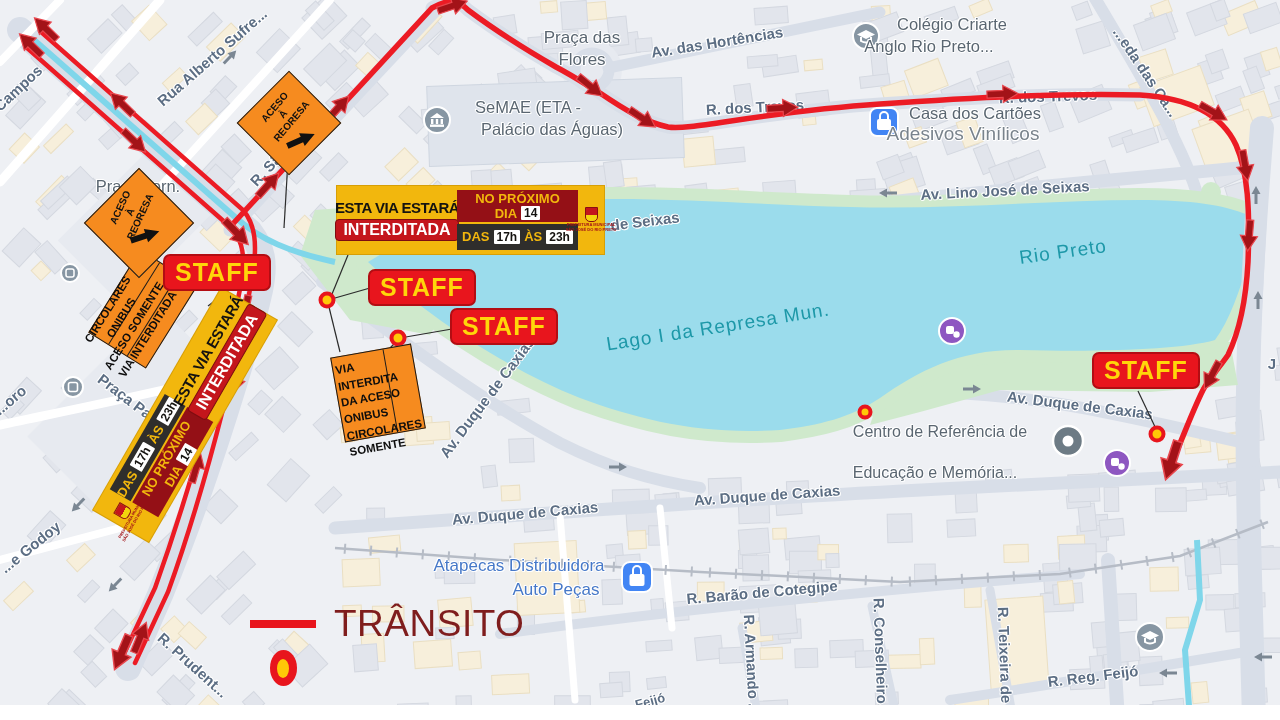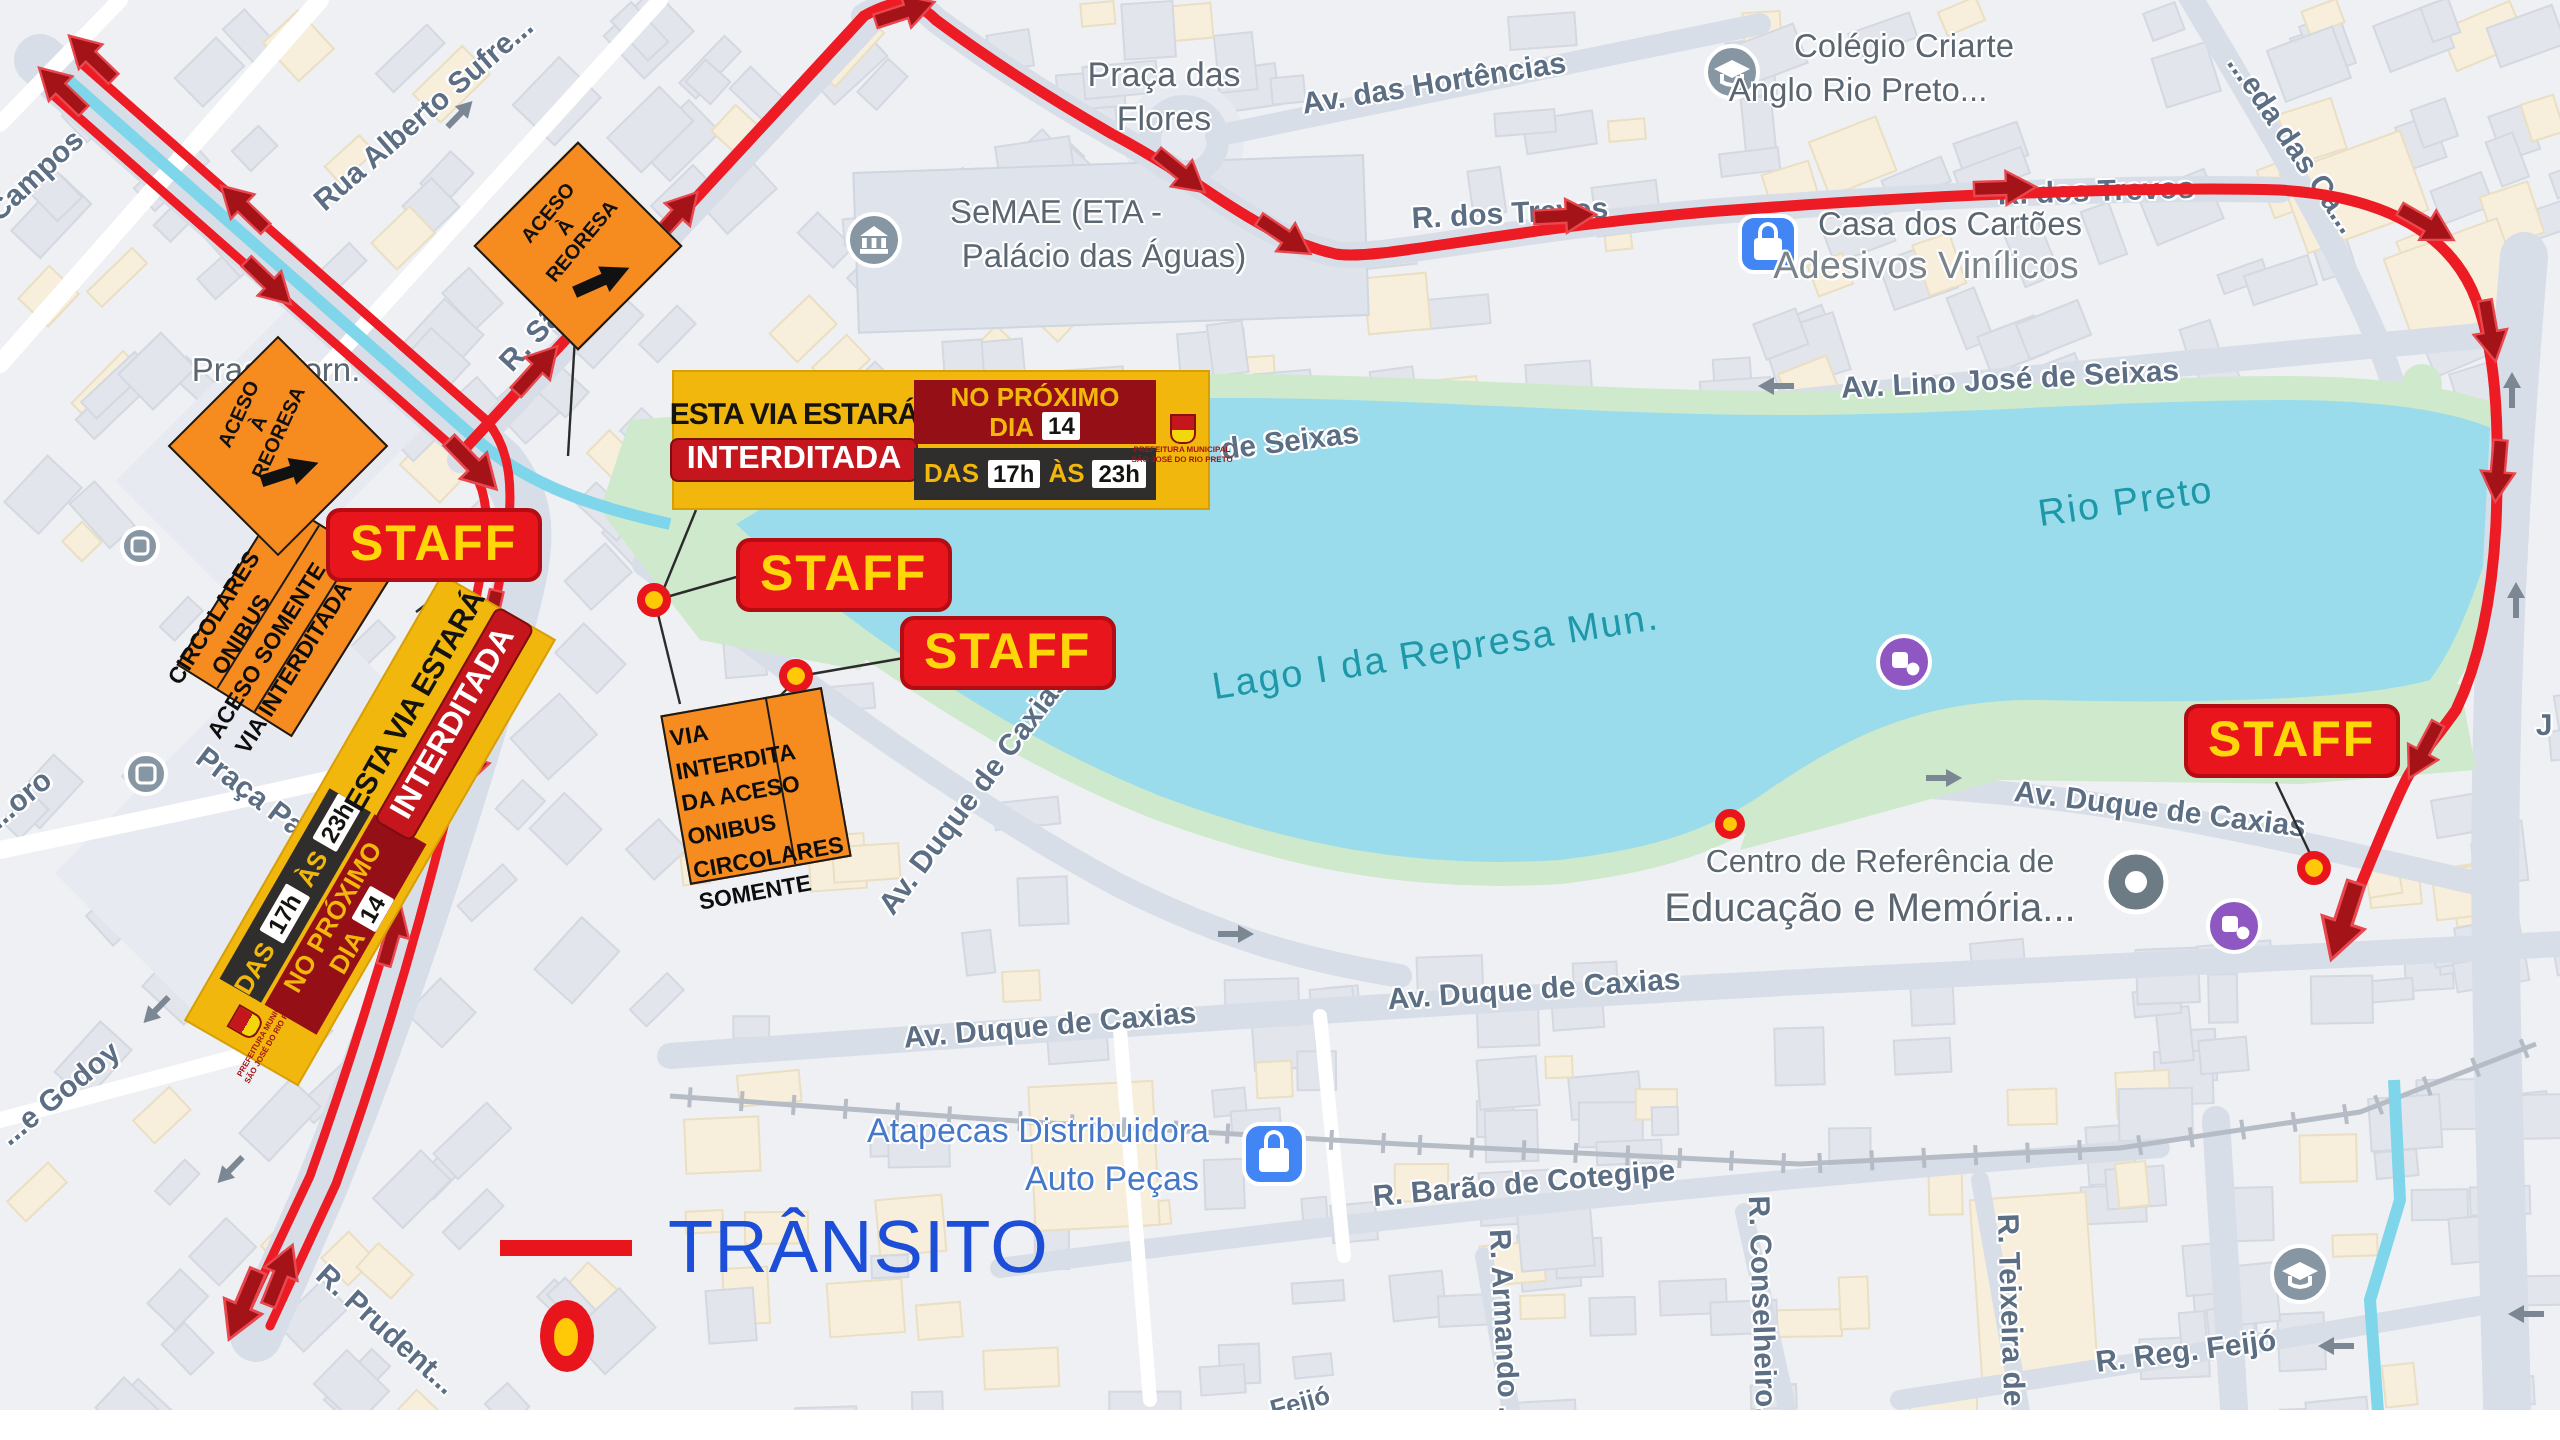--- a/index.html
+++ b/index.html
@@ -30,21 +30,21 @@
          transform:translate(-50%,-50%) rotate(var(--r,0deg));white-space:nowrap}
   .orect{position:absolute;background:#f68b1f;border:1.5px solid #1a1a1a;z-index:4;transform:rotate(var(--r,0deg))}
   .otext{position:absolute;z-index:5;font:700 11.5px "Liberation Sans",sans-serif;color:#0d0d0d;line-height:1.35;
          transform:translate(-50%,-50%) rotate(var(--r,0deg));white-space:nowrap}
   #legend{position:absolute;left:250px;top:602px;z-index:7}
   .leg-row{display:flex;align-items:center;height:44px}
   .leg-line{width:66px;height:8px;background:#e8151d;margin-right:18px}
   .leg-dotwrap{width:66px;display:flex;justify-content:center;margin-right:18px}
   .leg-dot{width:27px;height:36px;border-radius:50%;background:#e8151d;display:flex;align-items:center;justify-content:center}
   .leg-dot i{display:block;width:12px;height:19px;border-radius:50%;background:#ffc907}
-  .leg-txt{font:400 37px "Liberation Sans",sans-serif;color:#1d4ed8;letter-spacing:.5px}
+  .leg-txt{font:400 37px "Liberation Sans",sans-serif;color:#7f1d1d;letter-spacing:.5px}
   #strip{position:absolute;left:0;top:705px;width:1280px;height:15px;background:#fff;z-index:8}
 </style>
 </head>
 <body>
 <div id="stage">
 
 <svg id="map" width="1280" height="720" viewBox="0 0 1280 720">
   <rect x="0" y="0" width="1280" height="720" fill="#eef0f4"></rect>
   <g id="bld">
         <rect x="260.4" y="97.7" width="20.8" height="15.0" fill="#e2e5ec" stroke="#d4d8e0" transform="rotate(-42.0 270.8 105.2)"></rect>
@@ -611,21 +611,21 @@
 <div class="lbl" style="left:1048px;top:96px;--r:-2deg">R. dos Trevos</div>
 <div class="lbl poi" style="left:975px;top:113px">Casa dos Cartões</div>
 <div class="lbl poi2" style="left:963px;top:134px">Adesivos Vinílicos</div>
 <div class="lbl" style="left:1005px;top:190px;--r:-3deg">Av. Lino José de Seixas</div>
 <div class="lb l lbl" style="left:645px;top:221px;--r:-7deg">de Seixas</div>
 <div class="lbl teal" style="left:1063px;top:252px;--r:-8deg">Rio Preto</div>
 <div class="lbl teal" style="left:718px;top:327px;--r:-9deg">Lago I da Represa Mun.</div>
 <div class="lbl" style="left:487px;top:397px;--r:-53deg">Av. Duque de Caxias</div>
 <div class="lbl" style="left:1080px;top:405px;--r:7deg">Av. Duque de Caxias</div>
 <div class="lbl poi" style="left:940px;top:432px;font-size:16px">Centro de Referência de</div>
-<div class="lbl poi" style="left:935px;top:455px;font-size:20px">Educação e Memória...</div>
+<div class="lbl poi" style="left:935px;top:473px;font-size:16px">Educação e Memória...</div>
 <div class="lbl" style="left:525px;top:513px;--r:-5deg">Av. Duque de Caxias</div>
 <div class="lbl" style="left:767px;top:495px;--r:-4deg">Av. Duque de Caxias</div>
 <div class="lbl blue" style="left:519px;top:566px">Atapecas Distribuidora</div>
 <div class="lbl blue" style="left:556px;top:590px">Auto Peças</div>
 <div class="lbl" style="left:762px;top:592px;--r:-5deg">R. Barão de Cotegipe</div>
 <div class="lbl" style="left:752px;top:665px;--r:87deg">R. Armando ...</div>
 <div class="lbl" style="left:881px;top:657px;--r:88deg">R. Conselheiro...</div>
 <div class="lbl" style="left:1005px;top:655px;--r:88deg">R. Teixeira de</div>
 <div class="lbl" style="left:1093px;top:676px;--r:-7deg">R. Reg. Feijó</div>
 <div class="lbl" style="left:193px;top:665px;--r:42deg">R. Prudent...</div>

